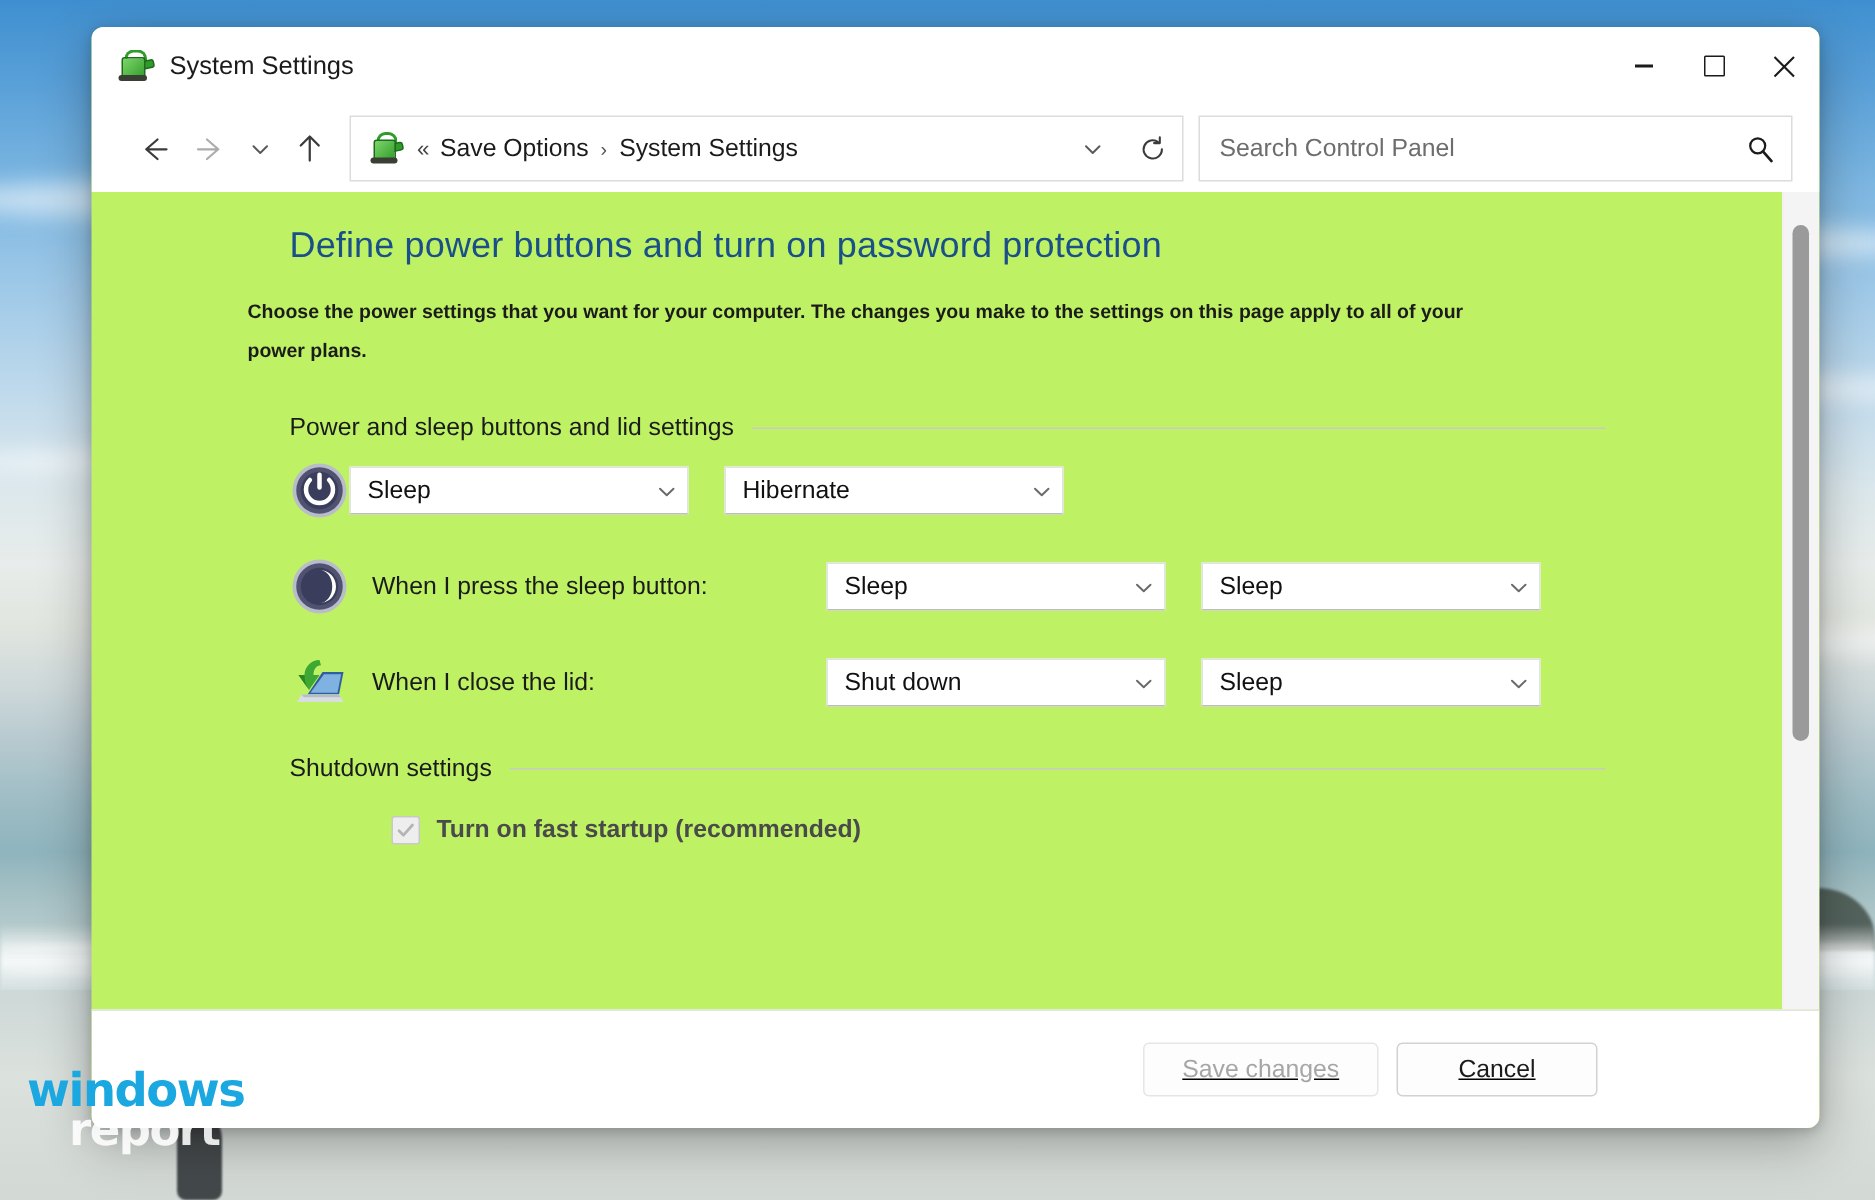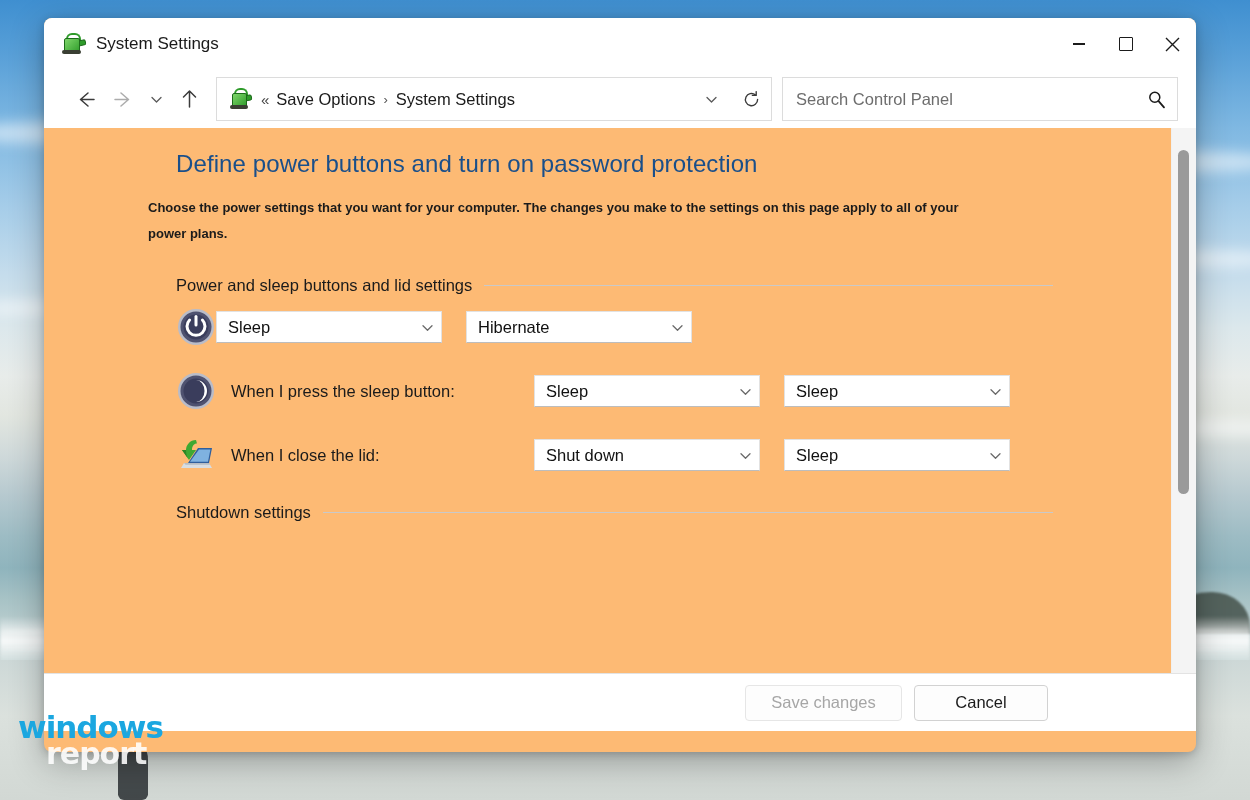--- a/index.html
+++ b/index.html
@@ -103,23 +103,23 @@
     letter-spacing: -1px;
     color: rgba(255,255,255,0.88);
     margin-left: 28px;
     margin-top: -4px;
     font-family: "DejaVu Sans", sans-serif;
   }
 
   
   #window {
     position: absolute;
-    left: 44px; top: 18px;
+    left: 61px; top: 18px;
     width: 1152px; height: 734px;
-    background: #fdba74;
+    background: #bef264;
     border-radius: 8px;
     box-shadow: 0 10px 34px rgba(0,0,0,0.30), 0 2px 8px rgba(0,0,0,0.18);
     overflow: hidden;
     z-index: 20;
   }
 
   
   #titlebar {
     height: 52px;
     display: flex;
@@ -486,28 +486,29 @@
     left: 6px;
     top: 22px;
     width: 11px;
     height: 344px;
     background: #9a9a9a;
     border-radius: 6px;
   }
 
   
   #footer {
-    height: 58px;
+    height: 79px;
     border-top: 1px solid #e3e3e3;
     background: #ffffff;
     display: flex;
     align-items: center;
     justify-content: flex-end;
     padding-right: 148px;
     box-sizing: border-box;
+    text-decoration: underline;
   }
   .btn {
     height: 36px;
     min-width: 157px;
     border: 1px solid #d2d2d2;
     border-radius: 4px;
     background: #fdfdfd;
     font-size: 16.5px;
     color: #1b1b1b;
     display: flex;
@@ -732,20 +733,28 @@
             </svg>
           </span>
         </div>
       </div>
 
       <div class="section-head" id="section2">
         <span class="sh-text">Shutdown settings</span>
         <span class="sh-rule"></span>
       </div>
 
+      <div id="fast-startup-row">
+        <span id="fast-startup-box">
+          <svg width="13" height="13" viewBox="0 0 13 13">
+            <path d="M2 6.8 L5 9.8 L11 3" stroke="#b4b4b4" stroke-width="1.8" fill="none" stroke-linecap="round" stroke-linejoin="round"></path>
+          </svg>
+        </span>
+        <span id="fast-startup-label">Turn on fast startup (recommended)</span>
+      </div>
 
     </div>
 
     <div id="scrollbar">
       <div id="scroll-thumb"></div>
     </div>
   </div>
 
   <div id="footer">
     <div class="btn disabled">Save changes</div>

